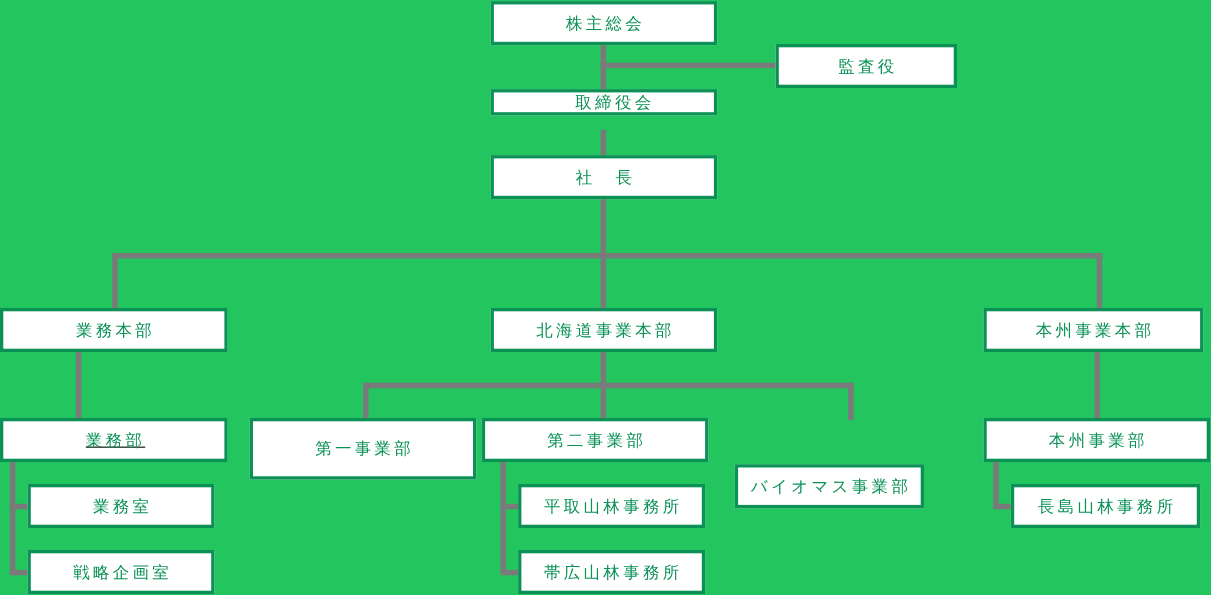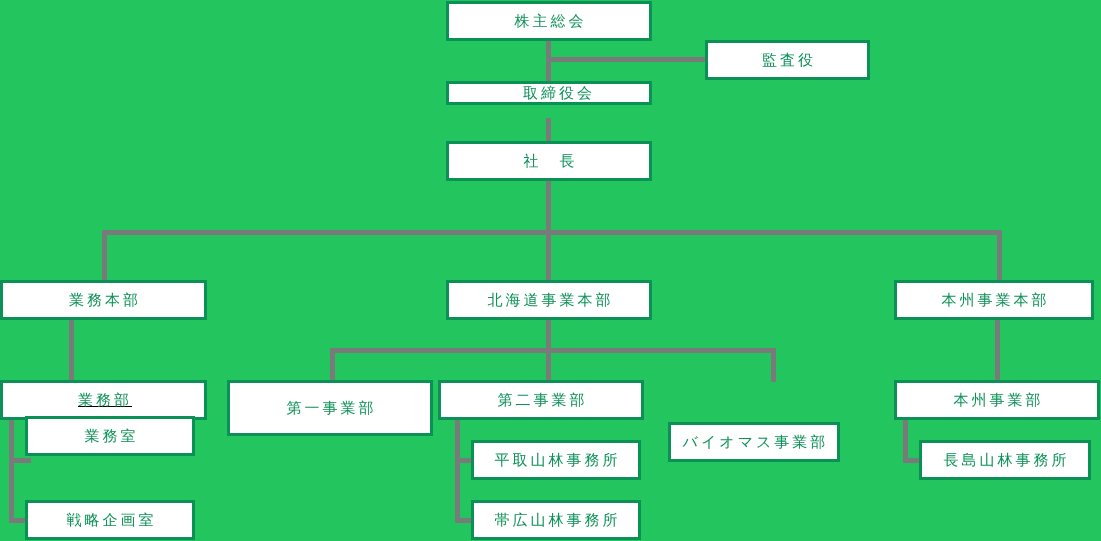--- a/index.html
+++ b/index.html
@@ -123,21 +123,21 @@
   </div>
 
   <div class="node" style="left:668px; top:380px; width:172px; height:40px;margin-top:42px;">
     <span class="label">バイオマス事業部</span>
   </div>
 
   <div class="node" style="left:894px; top:380px; width:206px; height:40px;">
     <span class="label">本州事業部</span>
   </div>
 
-  <div class="node" style="left:25px; top:416px; width:170px; height:40px;">
+  <div class="node" style="left:25px; top:440px; width:170px; height:40px;">
     <span class="label">業務室</span>
   </div>
 
   <div class="node" style="left:25px; top:500px; width:170px; height:40px;">
     <span class="label">戦略企画室</span>
   </div>
 
   <div class="node" style="left:471px; top:440px; width:170px; height:40px;">
     <span class="label">平取山林事務所</span>
   </div>

